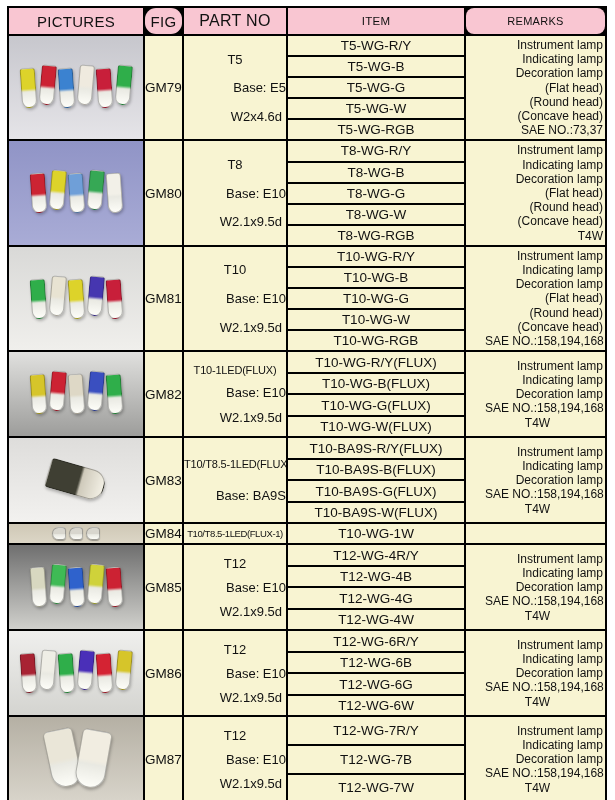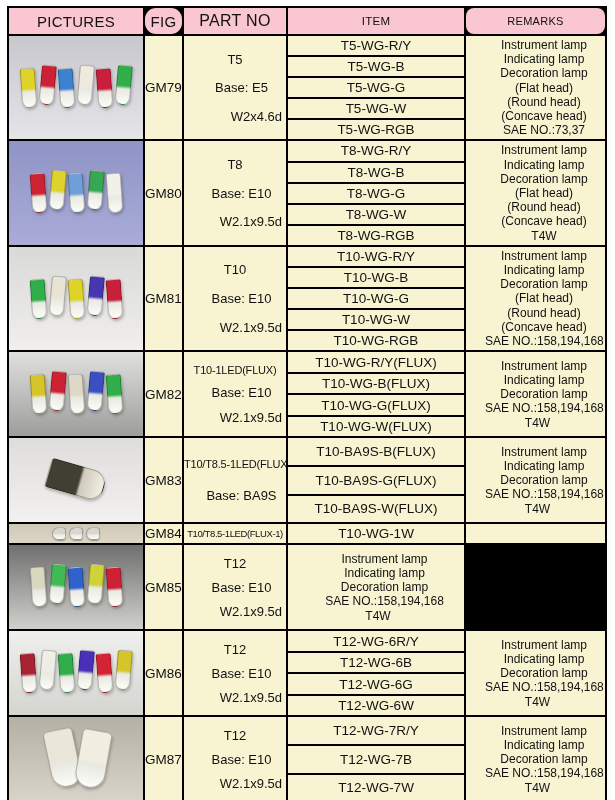--- a/index.html
+++ b/index.html
@@ -64,21 +64,21 @@
     display:flex; align-items:center; justify-content:center;
     font-size:13.5px;
   }
   
   .item-cell {
     display:flex; flex-direction:column; justify-content:space-evenly;
     font-size:13px; padding:2px 0;
   }
   .item-line { width:100%; white-space:nowrap; }
   .al-c { text-align:center; }
-  .al-l { text-align:center;  padding-left:13px; }
+  .al-l { text-align:right;  padding-left:13px; }
   .al-r { text-align:right; padding-right:4px; }
   .sz-sm { font-size:11px;  letter-spacing:-.2px; }
   .sz-xs { font-size:9.5px; letter-spacing:-.4px; }
 
   
   .part-cell { background:#000; display:grid; grid-auto-rows:1fr; gap:2px; }
   .part-row {
     background:#f8f4d2; display:flex; align-items:center; justify-content:center;
     font-size:13.5px; white-space:nowrap;
   }
@@ -242,20 +242,21 @@
       <div class="bulbs">
           <span class="bulb" style="background: linear-gradient(to right, rgb(63, 63, 51) 0%, rgb(63, 63, 51) 55%, rgb(207, 202, 187) 60%, rgb(242, 239, 228) 100%);"></span>
         </div>
     </div>
     <div class="cell fig-cell">GM83</div>
     <div class="cell item-cell">
         <div class="item-line al-c sz-sm">T10/T8.5-1LED(FLUX)</div>
         <div class="item-line al-l">Base: BA9S</div>
       </div>
     <div class="part-cell">
+        <div class="part-row">T10-BA9S-R/Y(FLUX)</div>
         <div class="part-row">T10-BA9S-B(FLUX)</div>
         <div class="part-row">T10-BA9S-G(FLUX)</div>
         <div class="part-row">T10-BA9S-W(FLUX)</div>
       </div>
     <div class="cell remarks-cell">
         <div class="remark-line al-l">Instrument lamp</div>
         <div class="remark-line al-l">Indicating lamp</div>
         <div class="remark-line al-l">Decoration lamp</div>
         <div class="remark-line al-l">SAE NO.:158,194,168</div>
         <div class="remark-line al-c">T4W</div>
@@ -288,20 +289,26 @@
           <span class="bulb" style="background: linear-gradient(rgb(47, 98, 204) 0%, rgb(47, 98, 204) 52%, rgb(233, 233, 226) 60%, rgb(253, 253, 248) 100%);"></span>
           <span class="bulb" style="background: linear-gradient(rgb(207, 210, 58) 0%, rgb(207, 210, 58) 52%, rgb(233, 233, 226) 60%, rgb(253, 253, 248) 100%);"></span>
           <span class="bulb" style="background: linear-gradient(rgb(204, 34, 51) 0%, rgb(204, 34, 51) 52%, rgb(233, 233, 226) 60%, rgb(253, 253, 248) 100%);"></span>
         </div>
     </div>
     <div class="cell fig-cell">GM85</div>
     <div class="cell item-cell">
         <div class="item-line al-c">T12</div>
         <div class="item-line al-l">Base: E10</div>
         <div class="item-line al-r">W2.1x9.5d</div>
+      </div>
+    <div class="part-cell">
+        <div class="part-row">T12-WG-4R/Y</div>
+        <div class="part-row">T12-WG-4B</div>
+        <div class="part-row">T12-WG-4G</div>
+        <div class="part-row">T12-WG-4W</div>
       </div>
     <div class="cell remarks-cell">
         <div class="remark-line al-l">Instrument lamp</div>
         <div class="remark-line al-l">Indicating lamp</div>
         <div class="remark-line al-l">Decoration lamp</div>
         <div class="remark-line al-l">SAE NO.:158,194,168</div>
         <div class="remark-line al-c">T4W</div>
       </div>
   </div>
 

